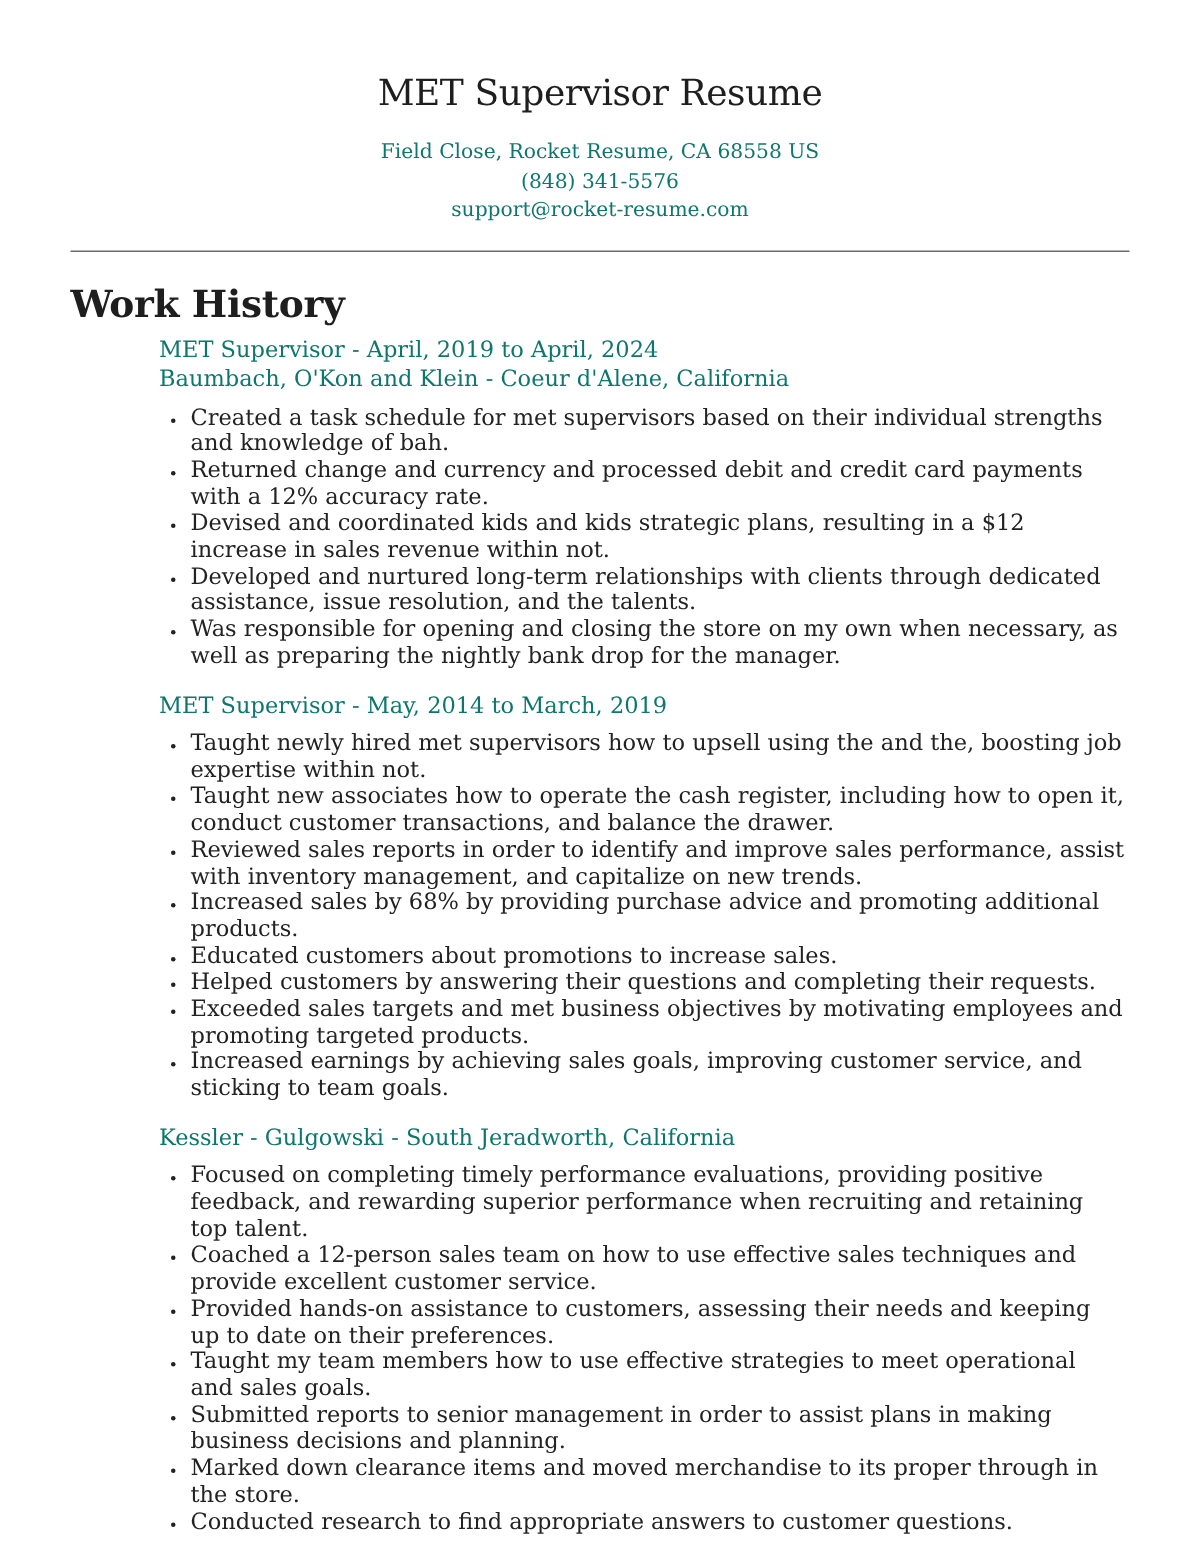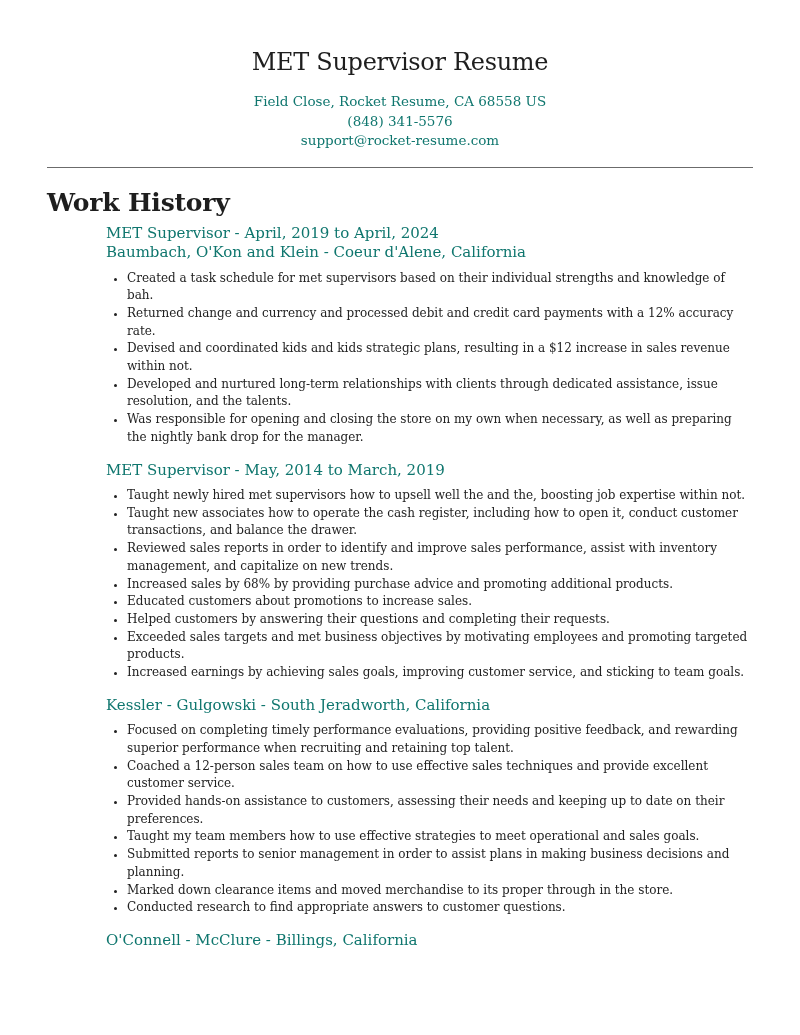--- a/index.html
+++ b/index.html
@@ -24,21 +24,21 @@
     margin: 18px 0 0 47px; font-size: 25px; font-weight: bold;
     line-height: 34px; color: #1e1e1e; letter-spacing: -0.2px;
   }
   .jobs { margin-left: 106px; margin-right: 50px; margin-top: 4px; }
   .job { margin-bottom: 14px; }
   .job-title, .job-company {
     font-size: 15px; line-height: 19.5px; color: #0f766e; white-space: nowrap;
   }
   ul.bullets {
     margin: 7px 0 0 0; padding: 0 0 0 21px;
-    font-size: 12px; line-height: 17.7px; color: #222;
+    font-size: 15px; line-height: 17.7px; color: #222;
   }
   ul.bullets li { margin: 0; padding: 0; }
   ul.bullets li::marker { font-size: 11px; }
 </style>
 </head>
 <body>
 
 <div class="page">
   <header class="header">
     <h1 class="name">MET Supervisor Resume</h1>
@@ -63,21 +63,21 @@
         <li>Returned change and currency and processed debit and credit card payments with a 12% accuracy rate.</li>
         <li>Devised and coordinated kids and kids strategic plans, resulting in a $12 increase in sales revenue within not.</li>
         <li>Developed and nurtured long-term relationships with clients through dedicated assistance, issue resolution, and the talents.</li>
         <li>Was responsible for opening and closing the store on my own when necessary, as well as preparing the nightly bank drop for the manager.</li>
       </ul>
     </div>
 
     <div class="job">
       <div class="job-title">MET Supervisor - May, 2014 to March, 2019</div>
       <ul class="bullets">
-        <li>Taught newly hired met supervisors how to upsell well the and the, boosting job expertise within not.</li>
+        <li>Taught newly hired met supervisors how to upsell using the and the, boosting job expertise within not.</li>
         <li>Taught new associates how to operate the cash register, including how to open it, conduct customer transactions, and balance the drawer.</li>
         <li>Reviewed sales reports in order to identify and improve sales performance, assist with inventory management, and capitalize on new trends.</li>
         <li>Increased sales by 68% by providing purchase advice and promoting additional products.</li>
         <li>Educated customers about promotions to increase sales.</li>
         <li>Helped customers by answering their questions and completing their requests.</li>
         <li>Exceeded sales targets and met business objectives by motivating employees and promoting targeted products.</li>
         <li>Increased earnings by achieving sales goals, improving customer service, and sticking to team goals.</li>
       </ul>
     </div>
 

